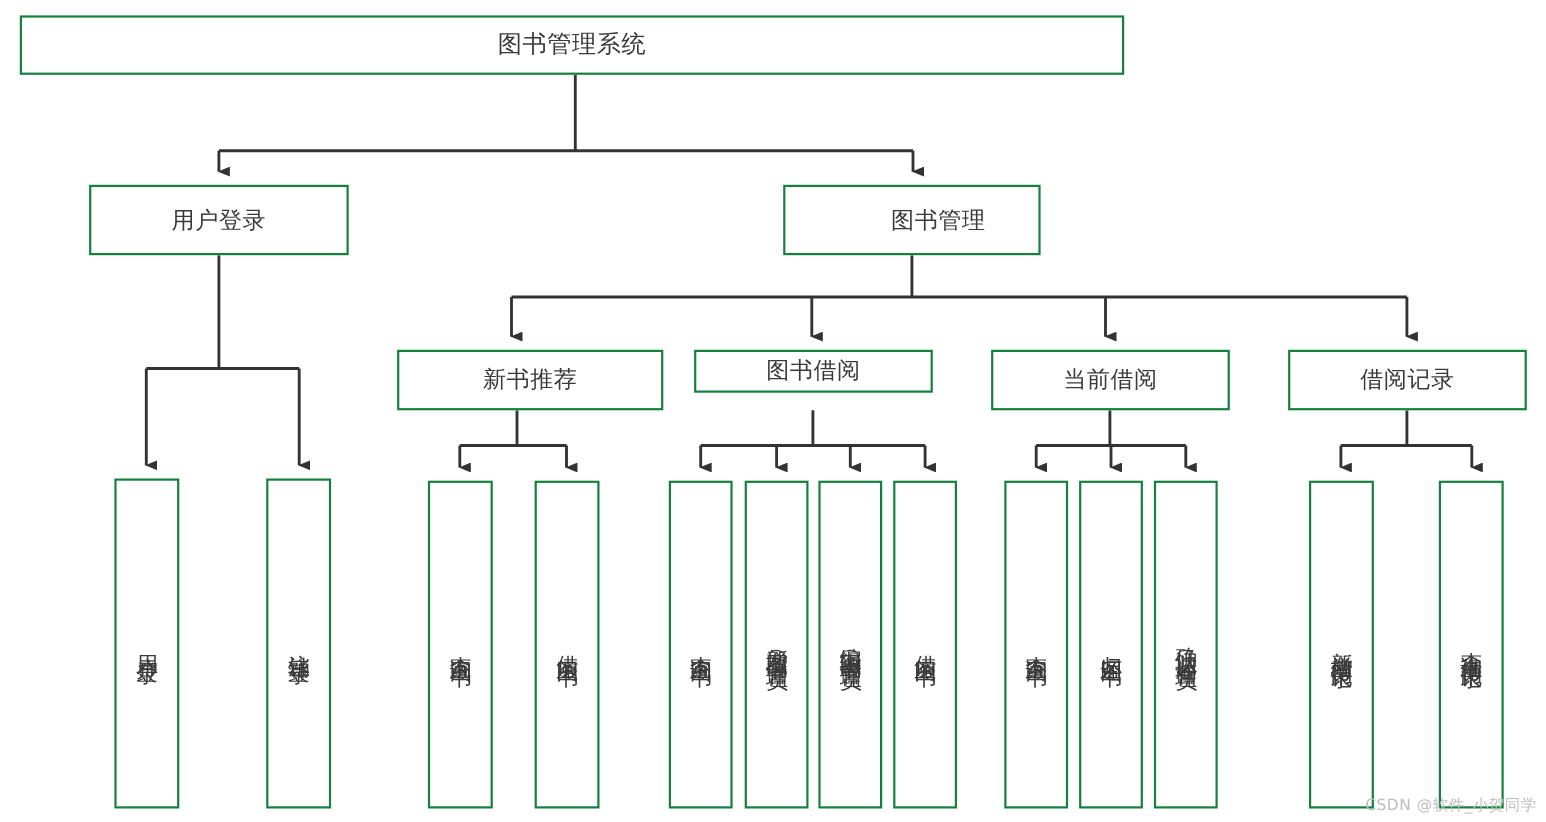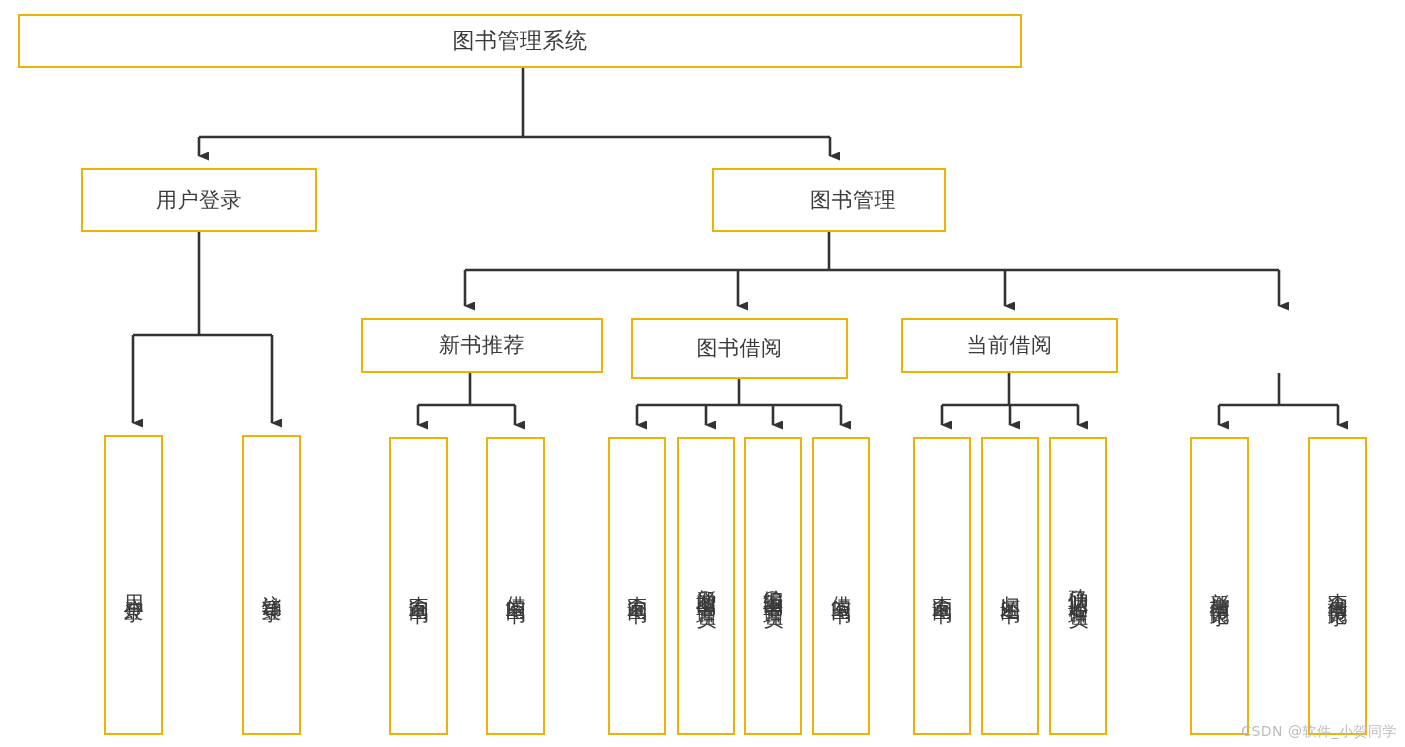--- a/index.html
+++ b/index.html
@@ -24,21 +24,21 @@
     left: 0;
     top: 0;
     width: 1405px;
     height: 747px;
     pointer-events: none;
   }
   .node-box {
     position: absolute;
     box-sizing: border-box;
     background: #ffffff;
-    border: 2px solid #eab308;
+    border: 2px solid #15803d;
     display: flex;
     align-items: center;
     justify-content: center;
     overflow: hidden;
   }
   .node-label {
     color: #3a3a3a;
     font-size: 21px;
     line-height: 1.28;
     letter-spacing: 0.5px;
@@ -139,26 +139,29 @@
   <div class="node-box" style="left:81px; top:168px; width:236px; height:64px;">
     <span class="node-label">用户登录</span>
   </div>
   <div class="node-box" style="left:712px; top:168px; width:234px; height:64px;padding-left:48px;">
     <span class="node-label">图书管理</span>
   </div>
 
   <div class="node-box" style="left:361px; top:318px; width:242px; height:55px;">
     <span class="node-label">新书推荐</span>
   </div>
-  <div class="node-box" style="left:631px; top:318px; width:217px; height:61px;">
+  <div class="node-box" style="left:631px; top:318px; width:217px; height:39px;">
     <span class="node-label">图书借阅</span>
   </div>
   <div class="node-box" style="left:901px; top:318px; width:217px; height:55px;">
     <span class="node-label">当前借阅</span>
   </div>
+  <div class="node-box" style="left:1171px; top:318px; width:217px; height:55px;">
+    <span class="node-label">借阅记录</span>
+  </div>
 
   <div class="node-box vertical" style="left:104px; top:435px; width:59px; height:300px;">
     <span class="node-label">用户登录</span>
   </div>
   <div class="node-box vertical" style="left:242px; top:435px; width:59px; height:300px;">
     <span class="node-label">注销登录</span>
   </div>
 
   <div class="node-box vertical" style="left:389px; top:437px; width:59px; height:298px;">
     <span class="node-label">查询图书</span>

